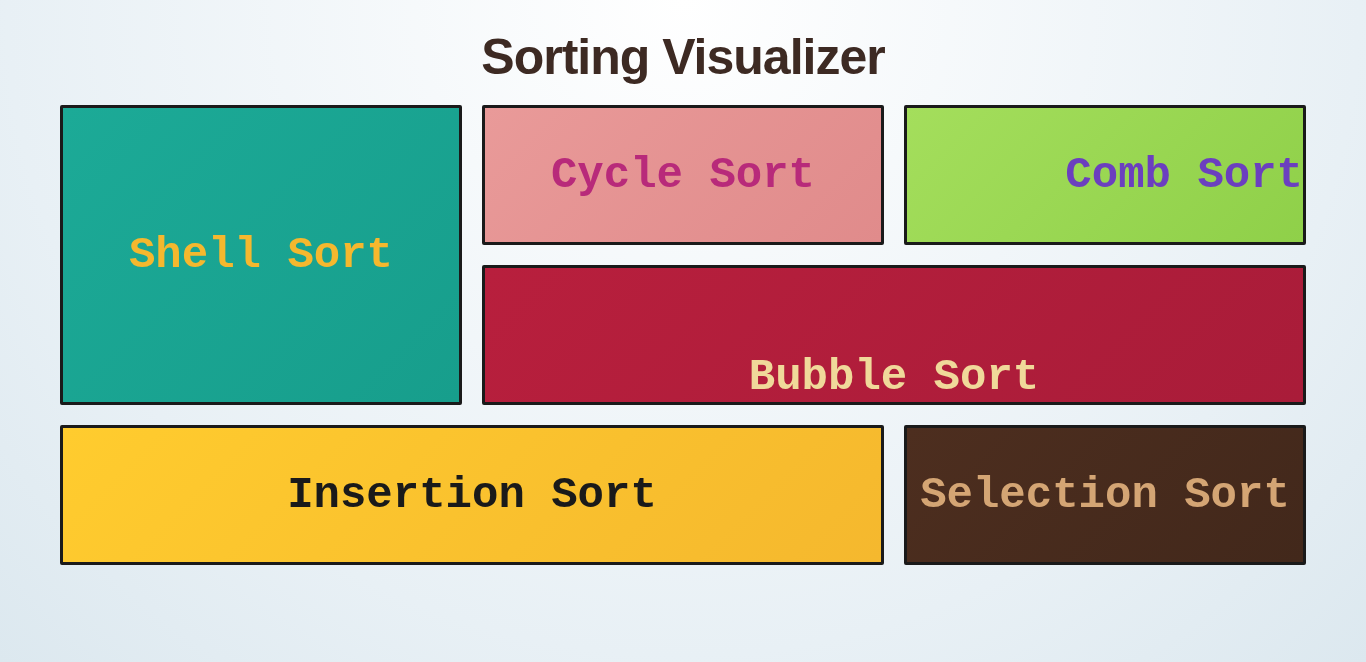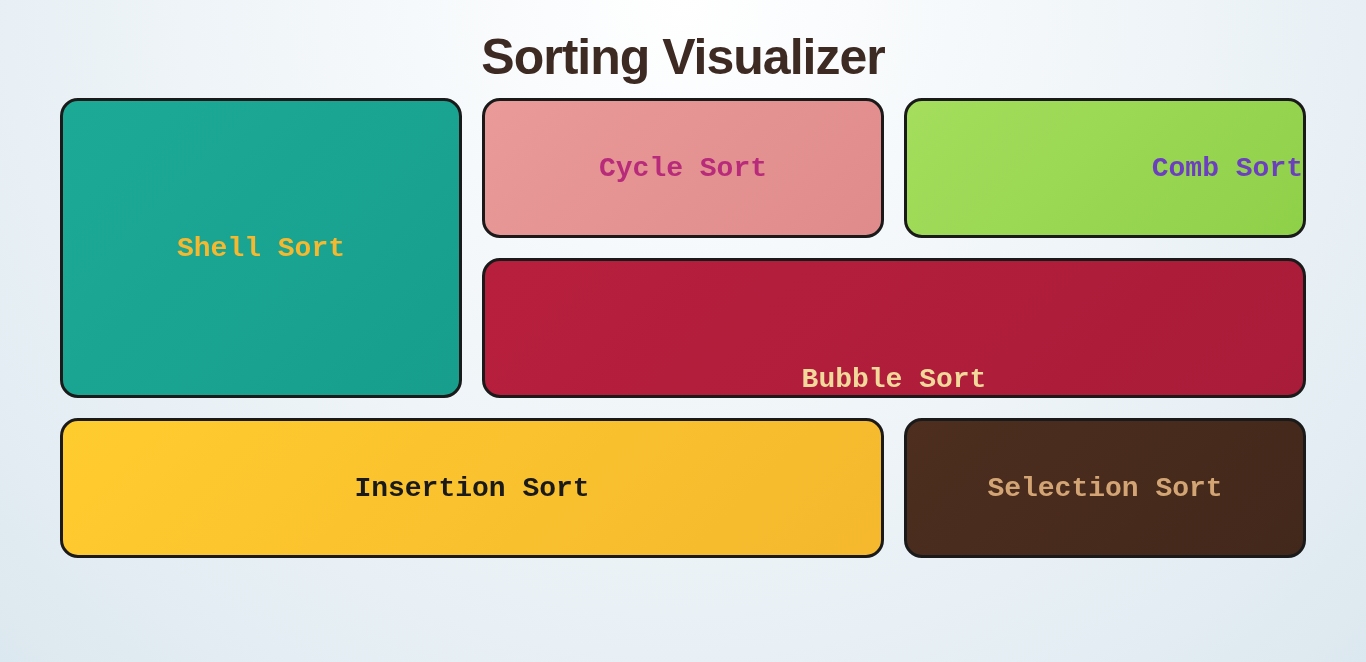--- a/index.html
+++ b/index.html
@@ -13,39 +13,39 @@
       background: radial-gradient(ellipse at center top, #ffffff 0%, #e8f0f5 70%, #dce8ef 100%);
       font-family: -apple-system, BlinkMacSystemFont, "Segoe UI", Roboto, sans-serif;
       overflow: hidden;
     }
     .title {
       text-align: center;
       font-size: 50px;
       font-weight: 800;
       color: #3d2a23;
       padding-top: 28px;
-      padding-bottom: 12px;
+      padding-bottom: 19px;
       font-family: "Arial Black", "Helvetica Neue", sans-serif;
       letter-spacing: -1px;
     }
     .grid-container {
       display: grid;
       grid-template-columns: repeat(3, 1fr);
       grid-auto-rows: minmax(140px, auto);
       gap: 20px;
       padding: 0 60px;
     }
     .card {
       border: 3px solid #1a1a1a;
-      border-radius: 18px;
+      border-radius: 2px;
       display: flex;
       align-items: center;
       justify-content: center;
       font-family: "Consolas", "Monaco", "Courier New", monospace;
-      font-size: 28px;
+      font-size: 44px;
       font-weight: 600;
       cursor: pointer;
     }
     .card-shell {
       grid-column: 1;
       grid-row: 1 / span 2;
       background: linear-gradient(135deg, #1caa97 0%, #179e8c 100%);
       color: #f5b82e;
     }
     .card-cycle {

